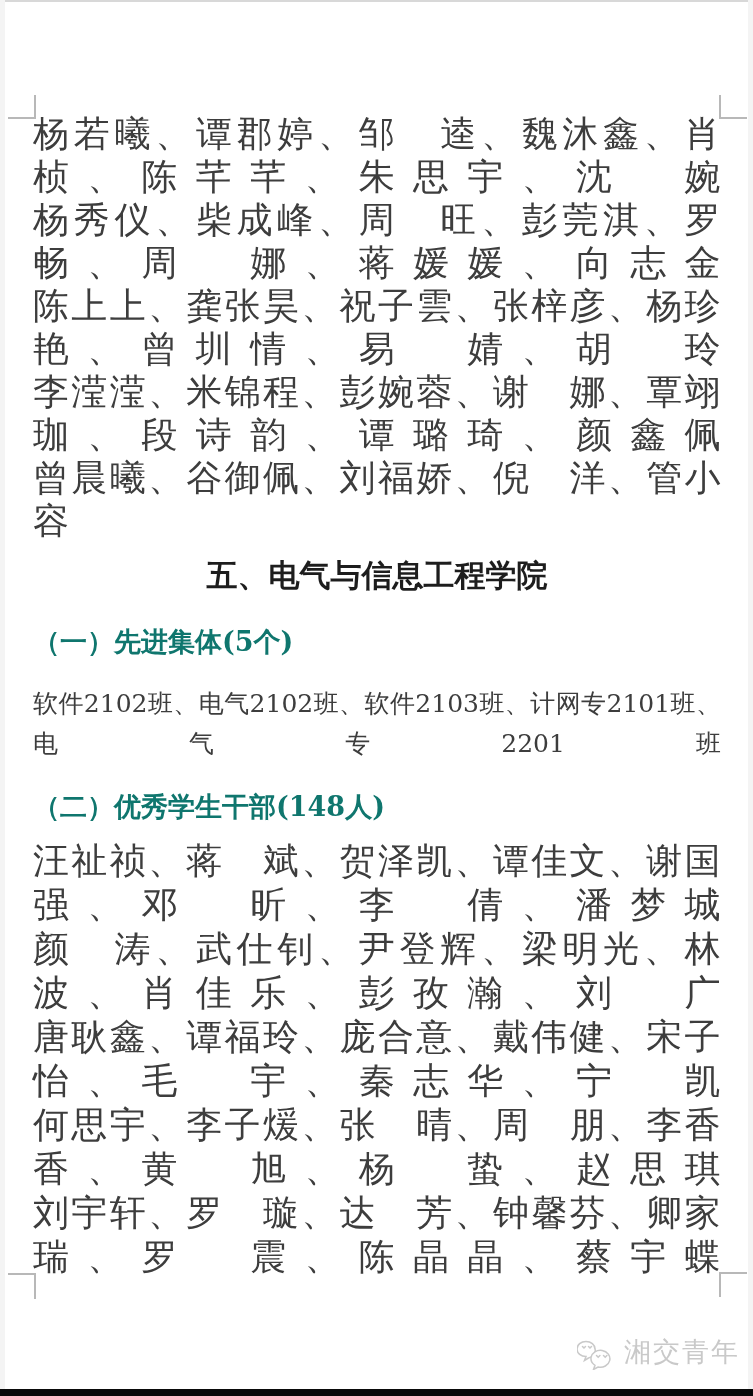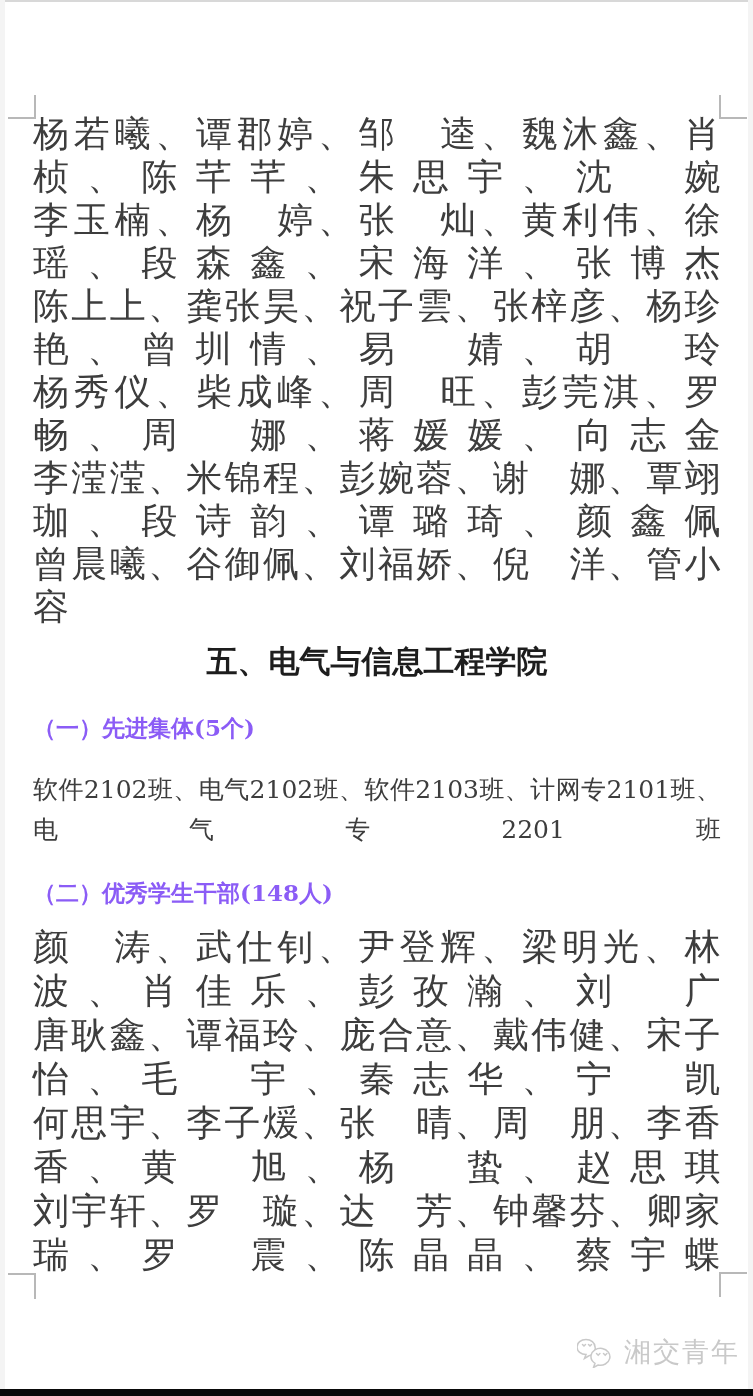--- a/index.html
+++ b/index.html
@@ -20,40 +20,40 @@
     letter-spacing:0.5px;
   }
   .names-block-2 .line{line-height:44px;}
   .partial-last .line:last-child{text-align-last:left;}
 
   .section-title{
     margin-top:10px;text-align:center;text-align-last:center;
     font-weight:bold;font-size:31px;line-height:46px;color:#1d1d1d;
   }
   .sub-title{
-    margin-top:22px;font-weight:bold;font-size:23px;line-height:44px;
-    color:#8b5cf6;text-align:left;text-align-last:left;
+    margin-top:22px;font-weight:bold;font-size:27px;line-height:44px;
+    color:#0f766e;text-align:left;text-align-last:left;
   }
   .sub-title.second{margin-top:21px;}
   .class-line{
     margin-top:20px;font-size:25px;line-height:40px;color:#3d3d3d;
     text-align:justify;text-align-last:justify;
   }
   .names-block-2{margin-top:10px;}
 
   
   .crop{position:absolute;width:26px;height:22px;border:0 solid #b8b8b8;}
   .crop.tl{left:8px;top:95px;border-right-width:2px;border-bottom-width:2px;}
   .crop.tr{left:719px;top:95px;border-left-width:2px;border-bottom-width:2px;}
   .crop.bl{left:8px;top:1273px;height:24px;border-right-width:2px;border-top-width:2px;}
   .crop.br{left:719px;top:1272px;height:23px;border-left-width:2px;border-top-width:2px;}
 
   
   .watermark{
-    position:absolute;right:13px;top:1334px;display:flex;align-items:center;gap:7px;
+    position:absolute;right:13px;top:1334px;display:flex;align-items:flex-end;gap:7px;
     color:#c9c9c9;font-size:27px;letter-spacing:2px;
   }
   .watermark svg{display:block;}
 
   .bottom-bar{position:absolute;left:0;bottom:0;width:753px;height:7px;background:#0a0a0a;}
 </style>
 </head>
 <body>
 
 <div class="page-top-line"></div>
@@ -62,36 +62,36 @@
 
 <div class="crop tl"></div>
 <div class="crop tr"></div>
 <div class="crop bl"></div>
 <div class="crop br"></div>
 
 <div class="content">
 
   <div class="names-block partial-last">
       <div class="line">杨若曦、谭郡婷、邹　逵、魏沐鑫、肖　桢、陈芊芊、朱思宇、沈　婉</div>
-      <div class="line">李玉楠、杨　婷、张　灿、黄利伟、徐　瑶、段森鑫、宋海洋、张博杰</div>
+      <div class="line">杨秀仪、柴成峰、周　旺、彭莞淇、罗　畅、周　娜、蒋媛媛、向志金</div>
       <div class="line">陈上上、龚张昊、祝子雲、张梓彦、杨珍艳、曾圳情、易　婧、胡　玲</div>
-      <div class="line">杨秀仪、柴成峰、周　旺、彭莞淇、罗　畅、周　娜、蒋媛媛、向志金</div>
       <div class="line">李滢滢、米锦程、彭婉蓉、谢　娜、覃翊珈、段诗韵、谭璐琦、颜鑫佩</div>
       <div class="line">曾晨曦、谷御佩、刘福娇、倪　洋、管小容</div>
     </div>
 
   <div class="section-title">五、电气与信息工程学院</div>
 
   <div class="sub-title">（一）先进集体(5个)</div>
 
   <div class="class-line">软件2102班、电气2102班、软件2103班、计网专2101班、电气专2201班</div>
 
   <div class="sub-title second">（二）优秀学生干部(148人)</div>
 
   <div class="names-block names-block-2">
+      <div class="line">汪祉祯、蒋　斌、贺泽凯、谭佳文、谢国强、邓　昕、李　倩、潘梦城</div>
       <div class="line">颜　涛、武仕钊、尹登辉、梁明光、林　波、肖佳乐、彭孜瀚、刘　广</div>
       <div class="line">唐耿鑫、谭福玲、庞合意、戴伟健、宋子怡、毛　宇、秦志华、宁　凯</div>
       <div class="line">何思宇、李子煖、张　晴、周　朋、李香香、黄　旭、杨　蛰、赵思琪</div>
       <div class="line">刘宇轩、罗　璇、达　芳、钟馨芬、卿家瑞、罗　震、陈晶晶、蔡宇蝶</div>
     </div>
 
 </div>
 
 <div class="watermark">
   <span>

